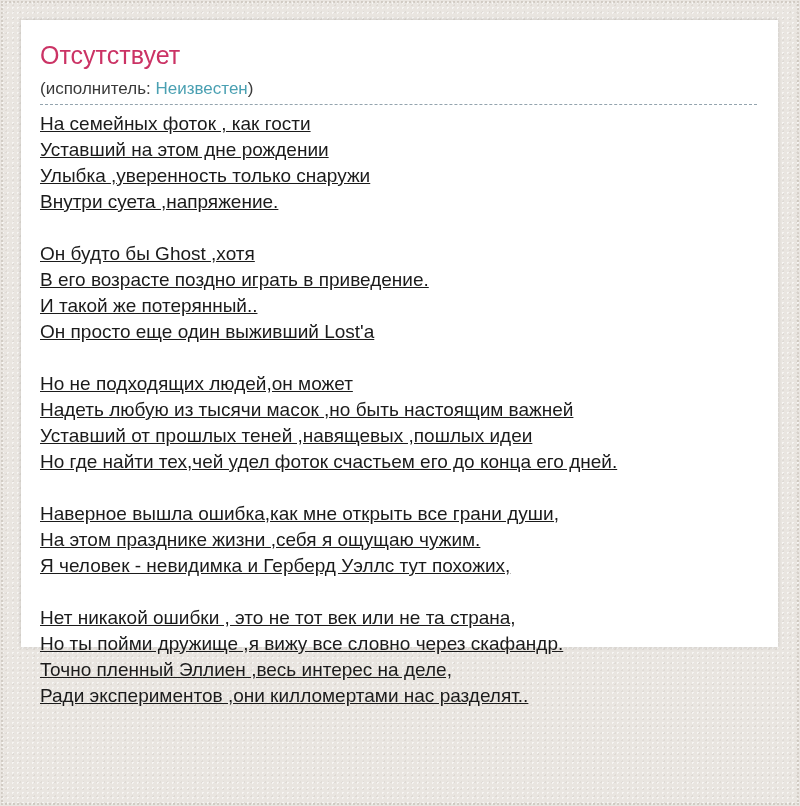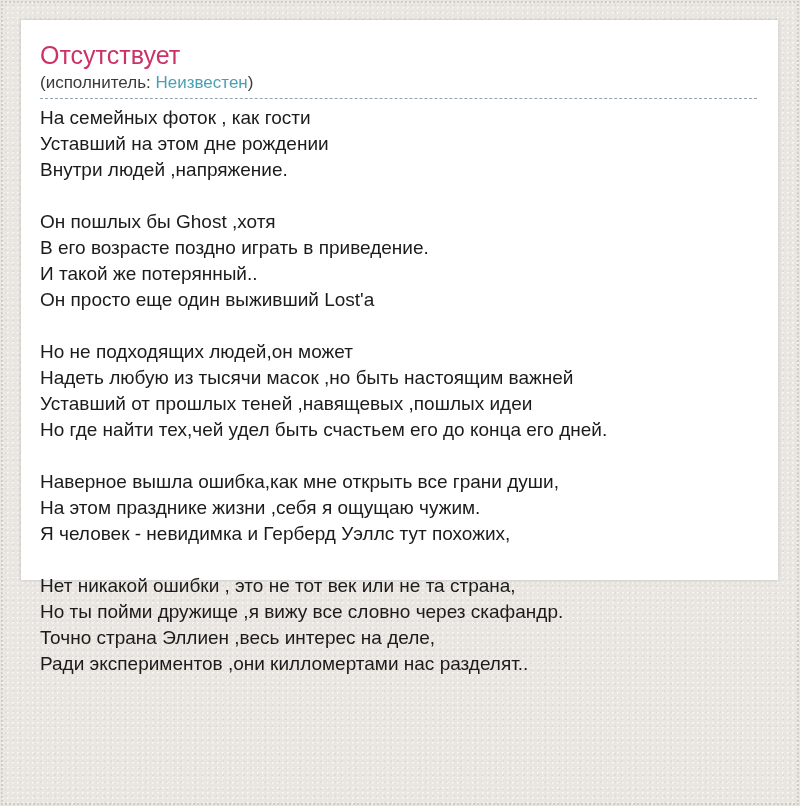--- a/index.html
+++ b/index.html
@@ -24,37 +24,37 @@
     position: absolute;
     inset: 1px;
     border: 2px dotted rgba(190,182,172,0.55);
     pointer-events: none;
     z-index: 3;
   }
   .card {
     position: relative;
     box-sizing: border-box;
     margin: 20px 22px 0 21px;
-    height: 560px;
+    height: 627px;
     background: var(--card-bg, #ffffff);
     box-shadow: 0 0 4px rgba(0,0,0,0.15);
     z-index: 1;
   }
   .header {
     padding: 20px 20px 5px 19px;
   }
   .page-title {
     margin: 0;
     font-size: 25px;
     line-height: 30px;
     font-weight: 400;
     color: var(--title-color, #cb3365);
   }
   .artist-line {
-    margin-top: 2px;
+    margin-top: 8px;
     font-size: 17px;
     line-height: 21px;
     color: #3a3a3a;
   }
   .artist-link {
     color: var(--artist-link-color, #4aa0b2);
     text-decoration: none;
     cursor: pointer;
   }
   .divider {
@@ -64,20 +64,21 @@
   }
   .lyrics {
     margin-top: 6px;
     padding: 0 20px 0 19px;
     font-size: 19px;
     line-height: 26px;
     color: var(--body-text-color, #1b1b1b);
   }
   .stanza {
     margin: 0 0 26px 0;
+    text-decoration: underline;
   }
   .stanza:last-child {
     margin-bottom: 8px;
   }
   .line {
     height: 26px;
     white-space: nowrap;
   }
 </style>
 </head>
@@ -88,39 +89,40 @@
 <div class="card">
   <div class="header">
     <h1 class="page-title">Отсутствует</h1>
     <div class="artist-line"><span>(исполнитель: </span><a class="artist-link">Неизвестен</a><span>)</span></div>
   </div>
   <div class="divider"></div>
   <div class="lyrics">
       <div class="stanza">
         <div class="line">На семейных фоток , как гости</div>
         <div class="line">Уставший на этом дне рождении</div>
-        <div class="line">Внутри людей ,напряжение.</div>
+        <div class="line">Улыбка ,уверенность только снаружи</div>
+        <div class="line">Внутри суета ,напряжение.</div>
       </div>
       <div class="stanza">
-        <div class="line">Он пошлых бы Ghost ,хотя</div>
+        <div class="line">Он будто бы Ghost ,хотя</div>
         <div class="line">В его возрасте поздно играть в приведение.</div>
         <div class="line">И такой же потерянный..</div>
         <div class="line">Он просто еще один выживший Lost'a</div>
       </div>
       <div class="stanza">
         <div class="line">Но не подходящих людей,он может</div>
         <div class="line">Надеть любую из тысячи масок ,но быть настоящим важней</div>
         <div class="line">Уставший от прошлых теней ,навящевых ,пошлых идеи</div>
-        <div class="line">Но где найти тех,чей удел быть счастьем его до конца его дней.</div>
+        <div class="line">Но где найти тех,чей удел фоток счастьем его до конца его дней.</div>
       </div>
       <div class="stanza">
         <div class="line">Наверное вышла ошибка,как мне открыть все грани души,</div>
         <div class="line">На этом празднике жизни ,себя я ощущаю чужим.</div>
         <div class="line">Я человек - невидимка и Герберд Уэллс тут похожих,</div>
       </div>
       <div class="stanza">
         <div class="line">Нет никакой ошибки , это не тот век или не та страна,</div>
         <div class="line">Но ты пойми дружище ,я вижу все словно через скафандр.</div>
-        <div class="line">Точно страна Эллиен ,весь интерес на деле,</div>
+        <div class="line">Точно пленный Эллиен ,весь интерес на деле,</div>
         <div class="line">Ради экспериментов ,они килломертами нас разделят..</div>
       </div>
     </div>
 </div>
 
 </body></html>

